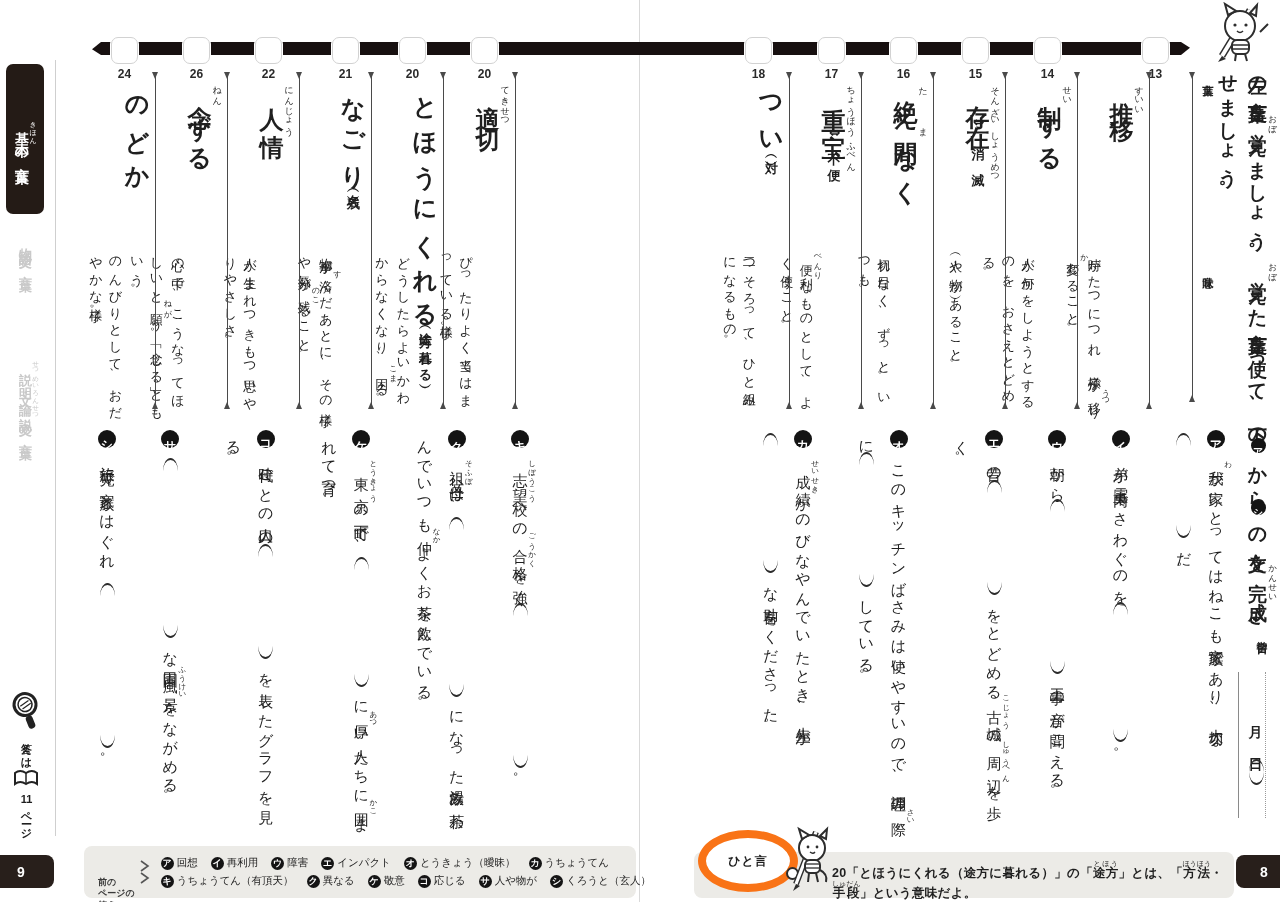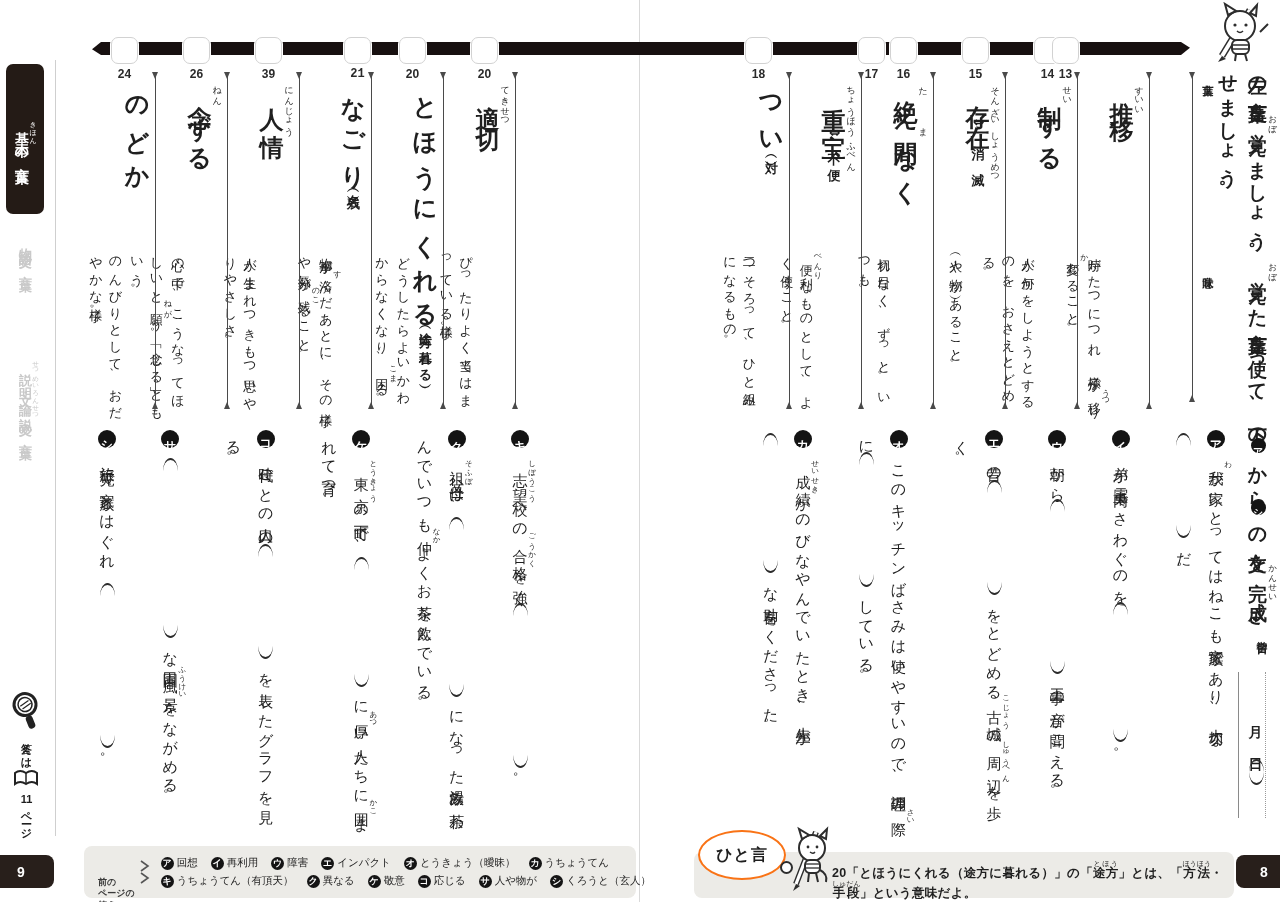--- a/index.html
+++ b/index.html
@@ -80,21 +80,21 @@
   .pa-label{font-size:9px;font-weight:700;line-height:1.25;color:#3a3a3a;white-space:nowrap;margin-top:44px;}
   .pa-chevron{margin:0 8px 0 4px;flex:none;}
   .pa-rows{display:flex;flex-direction:column;gap:4px;}
   .pa-row{display:flex;gap:13px;}
   .pa-item{display:flex;align-items:center;gap:3px;font-size:10.5px;font-weight:500;white-space:nowrap;color:#222;}
   .pa-item .cl{width:13px;height:13px;line-height:13px;font-size:9px;flex:none;}
 
   
   .hitokoto-box{position:absolute;left:694px;top:852px;width:540px;height:46px;background:#ecebe7;border-radius:8px;box-sizing:border-box;padding:13px 6px 0 138px;font-size:12.5px;font-weight:700;letter-spacing:0.3px;}
   .hitokoto-box rt{font-size:7px;}
-  .cloud{position:absolute;left:698px;top:830px;width:84px;height:46px;background:#fff;border:2px solid #f97316;border-radius:50%;display:flex;align-items:center;justify-content:center;font-size:16px;font-weight:700;letter-spacing:1px;}
+  .cloud{position:absolute;left:698px;top:830px;width:84px;height:46px;background:#fff;border:8px solid #f97316;border-radius:50%;display:flex;align-items:center;justify-content:center;font-size:12px;font-weight:700;letter-spacing:1px;}
   .cloud::after{content:"";position:absolute;right:-9px;bottom:4px;width:9px;height:9px;background:#fff;border:2px solid #2d2d2d;border-radius:50%;}
   .cat-svg{position:absolute;}
 </style>
 </head>
 <body>
 
 <div class="spread">
 
   <div class="divider"></div>
 
@@ -104,55 +104,55 @@
   <div class="tab" style="left:111px;top:37px;">
       <div class="tab-sq"></div>
       <span class="tab-num">24</span>
     </div>
   <div class="tab" style="left:183px;top:37px;">
       <div class="tab-sq"></div>
       <span class="tab-num">26</span>
     </div>
   <div class="tab" style="left:255px;top:37px;">
       <div class="tab-sq"></div>
-      <span class="tab-num">39</span>
-    </div>
-  <div class="tab" style="left:344px;top:37px;font-family:Liberation Mono, monospace;">
+      <span class="tab-num">22</span>
+    </div>
+  <div class="tab" style="left:332px;top:37px;">
       <div class="tab-sq"></div>
       <span class="tab-num">21</span>
     </div>
   <div class="tab" style="left:399px;top:37px;">
       <div class="tab-sq"></div>
       <span class="tab-num">20</span>
     </div>
   <div class="tab" style="left:471px;top:37px;">
       <div class="tab-sq"></div>
       <span class="tab-num">20</span>
     </div>
   <div class="tab" style="left:745px;top:37px;">
       <div class="tab-sq"></div>
       <span class="tab-num">18</span>
     </div>
-  <div class="tab" style="left:858px;top:37px;text-align:center;">
+  <div class="tab" style="left:818px;top:37px;text-align:center;">
       <div class="tab-sq"></div>
       <span class="tab-num">17</span>
     </div>
   <div class="tab" style="left:890px;top:37px;">
       <div class="tab-sq"></div>
       <span class="tab-num">16</span>
     </div>
   <div class="tab" style="left:962px;top:37px;">
       <div class="tab-sq"></div>
       <span class="tab-num">15</span>
     </div>
   <div class="tab" style="left:1034px;top:37px;">
       <div class="tab-sq"></div>
       <span class="tab-num">14</span>
     </div>
-  <div class="tab" style="left:1052px;top:37px;">
+  <div class="tab" style="left:1142px;top:37px;">
       <div class="tab-sq"></div>
       <span class="tab-num">13</span>
     </div>
 
   <svg class="cat-svg" style="left:1192px;top:2px;" width="84" height="62" viewBox="0 0 84 62">
     <line x1="30" y1="54" x2="58" y2="8" stroke="#2d2d2d" stroke-width="7"></line>
     <line x1="30" y1="54" x2="58" y2="8" stroke="#fff" stroke-width="4"></line>
     <polygon points="26,60 30,54 34,57" fill="#2d2d2d"></polygon>
     <circle cx="48" cy="24" r="15" fill="#fff" stroke="#2d2d2d" stroke-width="2"></circle>
     <polygon points="36,13 33,2 44,9" fill="#fff" stroke="#2d2d2d" stroke-width="2"></polygon>

